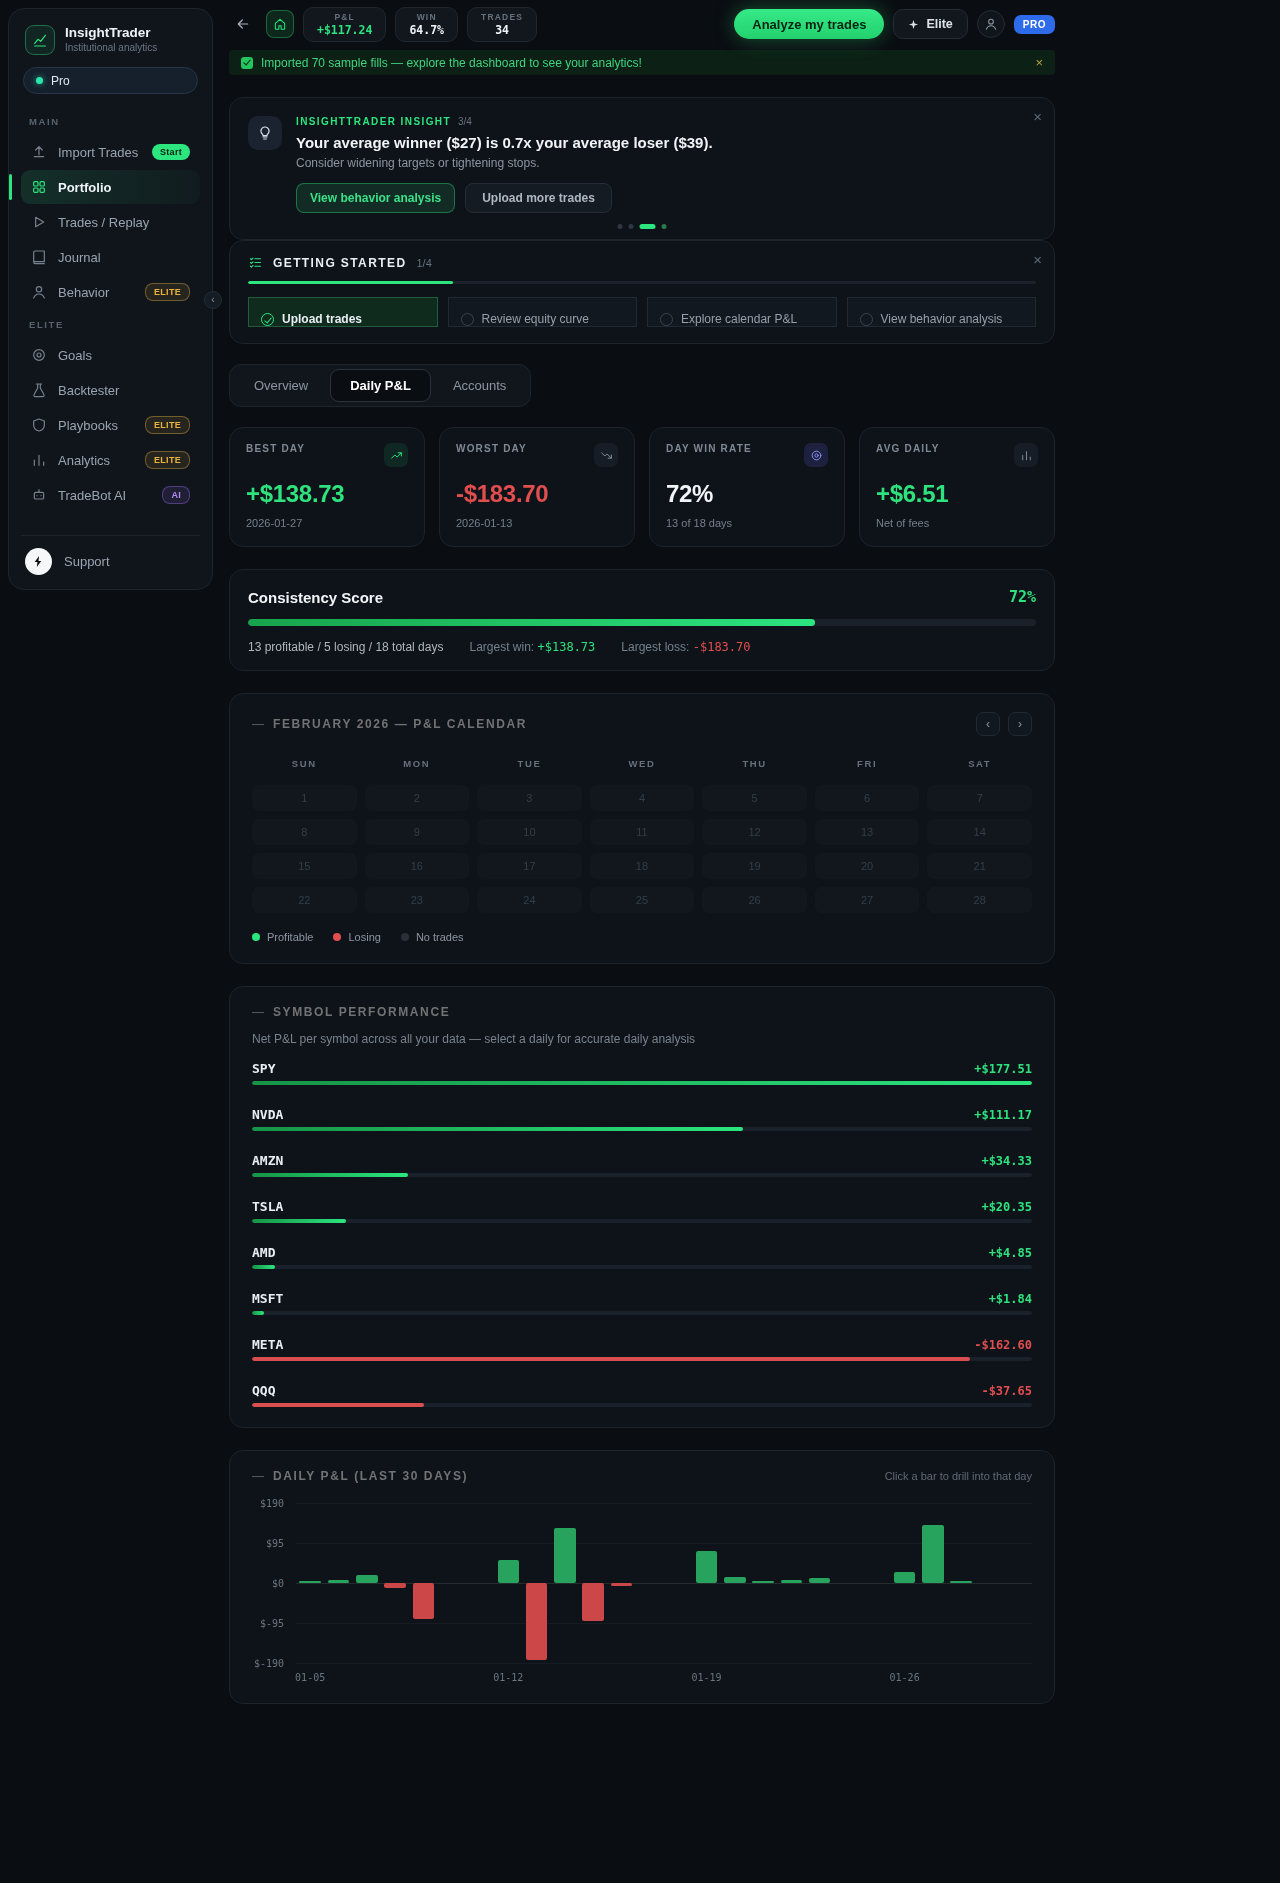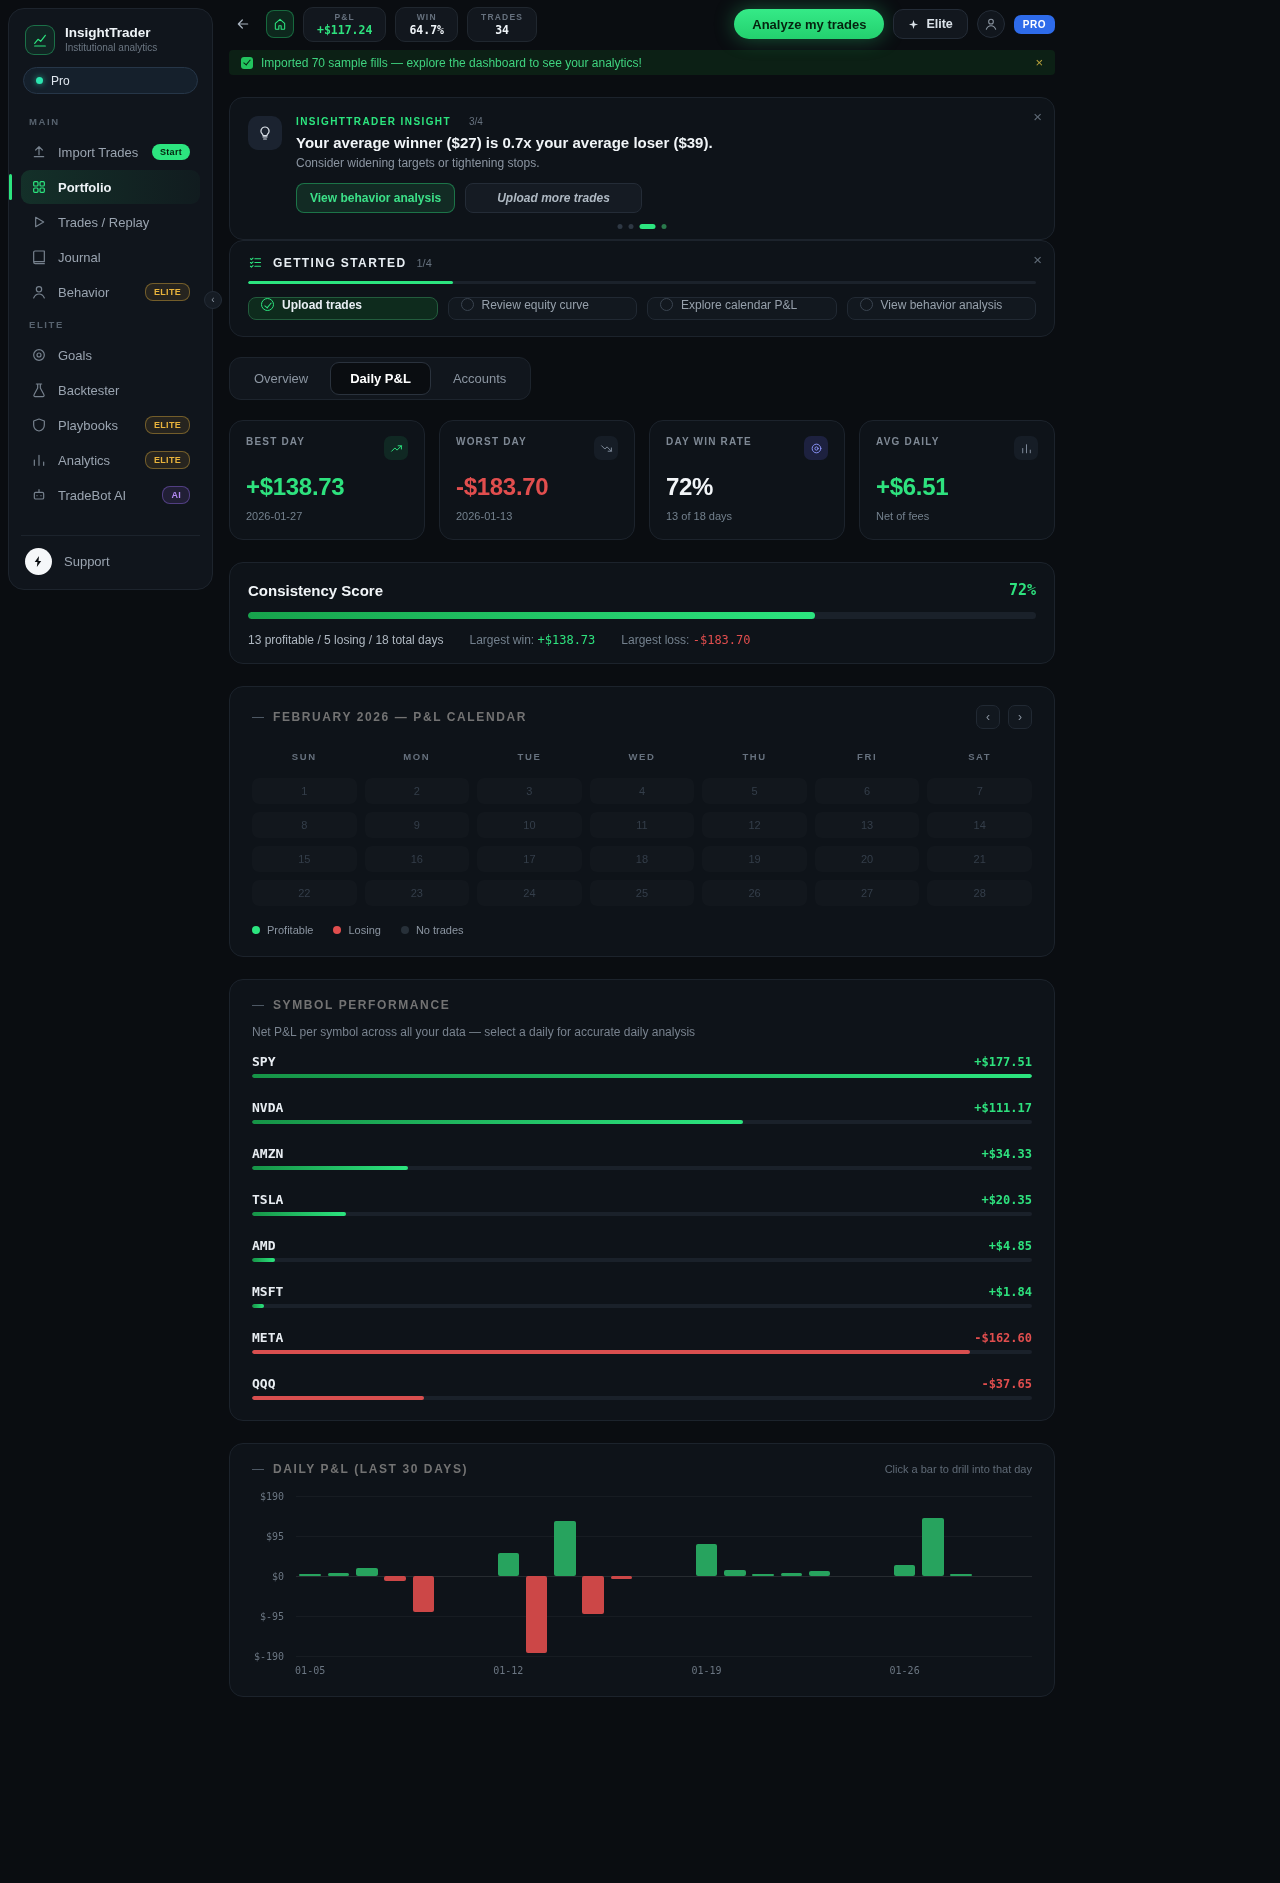--- a/index.html
+++ b/index.html
@@ -118,52 +118,52 @@
 
   .card { background:#0e1319; border:1px solid #1c232c; border-radius:14px; }
 
   
   .insight { position:relative; margin-top:22px; padding:18px 18px 26px; display:flex; gap:14px; }
   .ins-icon {
     width:34px; height:34px; border-radius:10px; background:#1b2330; color:#d8dee5; flex:0 0 auto;
     display:flex; align-items:center; justify-content:center;
   }
   .ins-icon svg { width:16px; height:16px; }
-  .kicker-row { display:flex; align-items:baseline; gap:18px; }
+  .kicker-row { display:flex; align-items:baseline; gap:7px; }
   .kicker { font-size:10px; font-weight:700; letter-spacing:1.4px; color:#2ce57f; }
   .kicker-count { font-size:10px; color:#66717e; }
   .ins-title { font-size:15px; font-weight:700; color:#f1f5f8; margin-top:7px; }
   .ins-sub { font-size:12px; color:#8b95a1; margin-top:5px; }
   .ins-btns { display:flex; gap:10px; margin-top:13px; }
   .btn-ghost-green {
     background:rgba(46,226,126,.12); border:1px solid rgba(46,226,126,.4); color:#3ce088;
     border-radius:8px; padding:7px 13px; font-size:12px; font-weight:700; cursor:pointer; font-family:inherit;
   }
   .btn-ghost {
     background:#151b23; border:1px solid #242c37; color:#aeb8c2;
-    border-radius:8px; padding:7px 31px; font-size:12px; font-weight:600; cursor:pointer; font-family:inherit;font-style:italic;
+    border-radius:8px; padding:7px 16px; font-size:12px; font-weight:600; cursor:pointer; font-family:inherit;
   }
   .dots { position:absolute; left:50%; bottom:10px; transform:translateX(-50%); display:flex; gap:6px; align-items:center; }
   .dot { width:5px; height:5px; border-radius:3px; background:#2e3844; cursor:pointer; }
   .dot.active { width:16px; background:#2ce57f; }
   .dot.tint { background:#2a7a4d; }
   .card-close { position:absolute; right:12px; top:10px; background:none; border:none; color:#5f6a76; font-size:15px; cursor:pointer; }
 
   
   .gs-card { position:relative; padding:14px 18px 16px; }
   .gs-head { display:flex; align-items:center; gap:10px; }
   .gs-head .ic { color:#2ce57f; } .gs-head .ic svg { width:15px; height:15px; }
   .gs-title { font-size:12px; font-weight:700; letter-spacing:1.4px; color:#e8eef3; }
   .gs-count { font-size:11px; color:#66717e; }
   .gs-track { margin-top:11px; height:3px; border-radius:2px; background:#1b222b; overflow:hidden; }
   .gs-fill { height:100%; border-radius:2px; background:#2ce57f; }
   .gs-steps { display:grid; grid-template-columns:repeat(4,1fr); gap:10px; margin-top:13px; }
   .step {
-    height:23px; border-radius:8px; background:#12181f; border:1px solid #212933;
-    display:flex; align-items:flex-start; gap:8px; padding:0 12px; font-size:12px; color:#96a0ab; cursor:pointer;
+    height:30px; border-radius:0; background:#12181f; border:1px solid #212933;
+    display:flex; align-items:flex-end; gap:8px; padding:0 12px; font-size:12px; color:#96a0ab; cursor:pointer;
   }
   .step-circ { width:13px; height:13px; border-radius:50%; border:1.5px solid #3a4450; flex:0 0 auto; position:relative; }
   .step.done { background:#0e2b1d; border-color:#235c3d; color:#e8eef3; font-weight:600; }
   .step.done .step-circ { border-color:#2ce57f; }
   .step.done .step-circ::after { content:""; position:absolute; left:3.5px; top:1.5px; width:3px; height:6px; border:solid #2ce57f; border-width:0 1.5px 1.5px 0; transform:rotate(40deg); }
 
   
   .tabs { display:inline-flex; margin-top:20px; background:#11161d; border:1px solid #1d242d; border-radius:12px; padding:4px; gap:2px; }
   .tab { padding:8px 19px; border-radius:9px; font-size:13px; color:#8b95a1; cursor:pointer; border:1px solid transparent; }
   .tab.active { background:#0a0d11; border-color:#2a323d; color:#ffffff; font-weight:600; }

